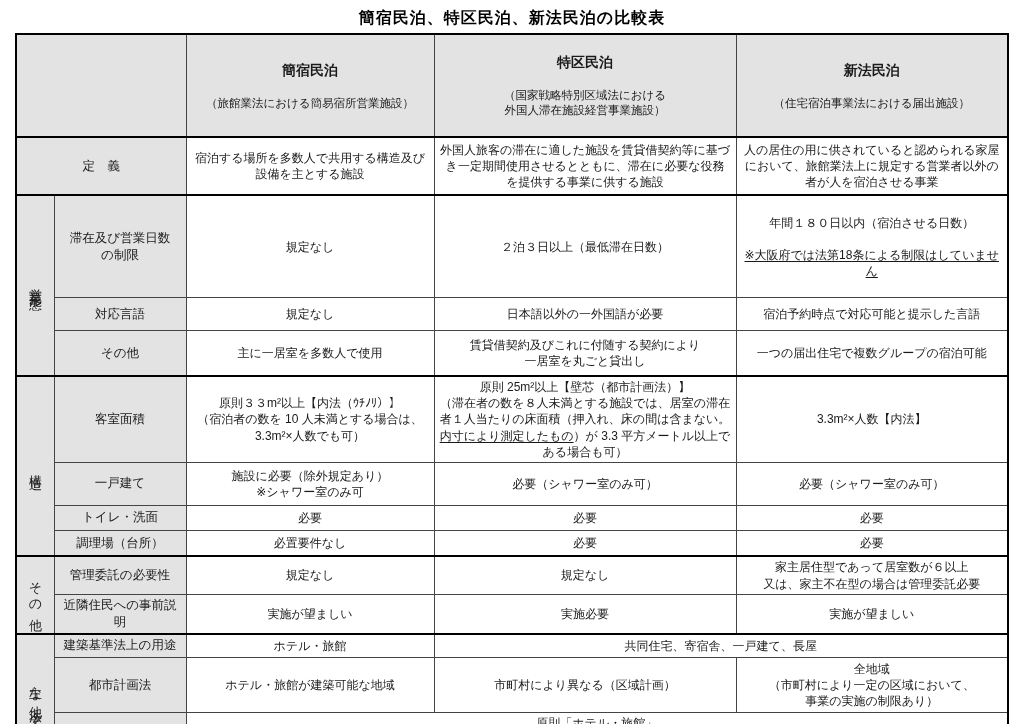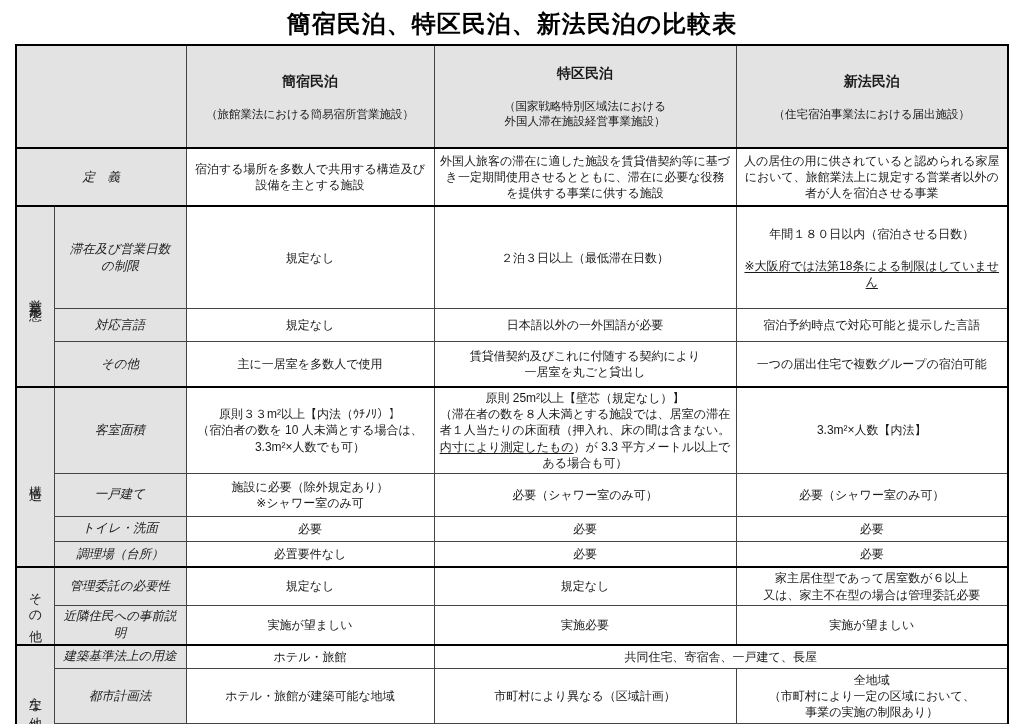--- a/index.html
+++ b/index.html
@@ -4,21 +4,21 @@
 <style>
   html,body{margin:0;padding:0;background:#fff;}
   body{
     width:1024px;height:724px;overflow:hidden;
     font-family:"Liberation Sans","DejaVu Sans",sans-serif;
     color:#1a1a1a;
     -webkit-font-smoothing:antialiased;
   }
   .page{position:relative;width:1024px;height:724px;}
   .doc-title{
-    text-align:center;font-size:24px;font-weight:bold;
+    text-align:center;font-size:16px;font-weight:bold;
     padding-top:8px;letter-spacing:1px;color:#000;
   }
   table.cmp{
     border-collapse:collapse;table-layout:fixed;
     margin:4px auto 0 auto;width:992px;
     font-size:12px;line-height:1.35;
   }
   table.cmp td, table.cmp th{
     border:1px solid #444;
     padding:2px 5px;
@@ -32,21 +32,21 @@
   tr.gb td, tr.gb th{border-top:2px solid #000;}
   .col-group{width:38px;}
   .col-item{width:132px;}
   .col-c1{width:248px;}
   .col-c2{width:302px;}
   .col-c3{width:272px;}
 
   .hdr{background:#e3e3e3;font-weight:normal;}
   th.hdr .h-title{font-weight:bold;font-size:14px;}
   th.hdr .h-sub{font-weight:normal;font-size:11.5px;line-height:1.3;}
-  td.lbl{background:#e3e3e3;font-size:12.5px;font-style:italic;}
+  td.lbl{background:#e3e3e3;font-size:12.5px;}
   td.glbl{background:#e3e3e3;}
   .vtext{
     writing-mode:vertical-rl;text-orientation:upright;
     display:inline-block;letter-spacing:3px;font-size:13px;margin:0 auto;
   }
   td.left{text-align:left;}
   .ul{text-decoration:underline;text-underline-offset:2px;}
   .block{display:block;}
   
   tr.r-header{height:62px;margin-left:32px;}
@@ -128,21 +128,21 @@
       <td>賃貸借契約及びこれに付随する契約により
 一居室を丸ごと貸出し</td>
       <td>一つの届出住宅で複数グループの宿泊可能</td>
     </tr>
 
     <tr class="r-kyaku gb">
       <td class="glbl" rowspan="4"><span class="vtext">構造</span></td>
       <td class="lbl">客室面積</td>
       <td class="left">原則３３m²以上【内法（ｳﾁﾉﾘ）】
 （宿泊者の数を 10 人未満とする場合は、3.3m²×人数でも可）</td>
-      <td class="left"><span>原則 25m²以上【壁芯（規定なし）】
+      <td class="left"><span>原則 25m²以上【壁芯（都市計画法）】
 （滞在者の数を８人未満とする施設では、居室の滞在者１人当たりの床面積（押入れ、床の間は含まない。</span><span class="ul">内寸により測定したもの</span><span>）が 3.3 平方メートル以上である場合も可）</span></td>
       <td>3.3m²×人数【内法】</td>
     </tr>
     <tr class="r-nyuyoku">
       <td class="lbl">一戸建て</td>
       <td>施設に必要（除外規定あり）
 ※シャワー室のみ可</td>
       <td>必要（シャワー室のみ可）</td>
       <td>必要（シャワー室のみ可）</td>
     </tr>

